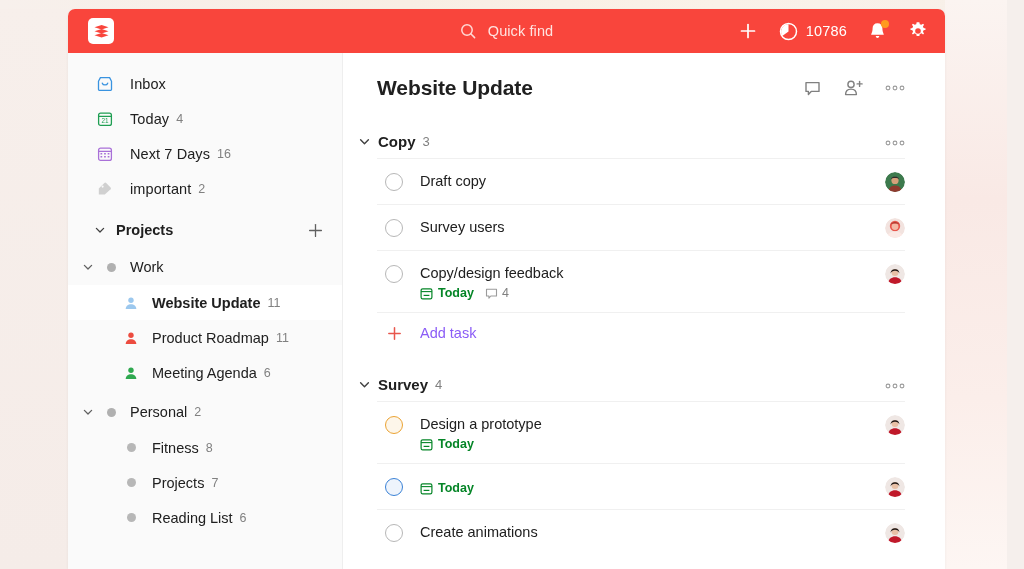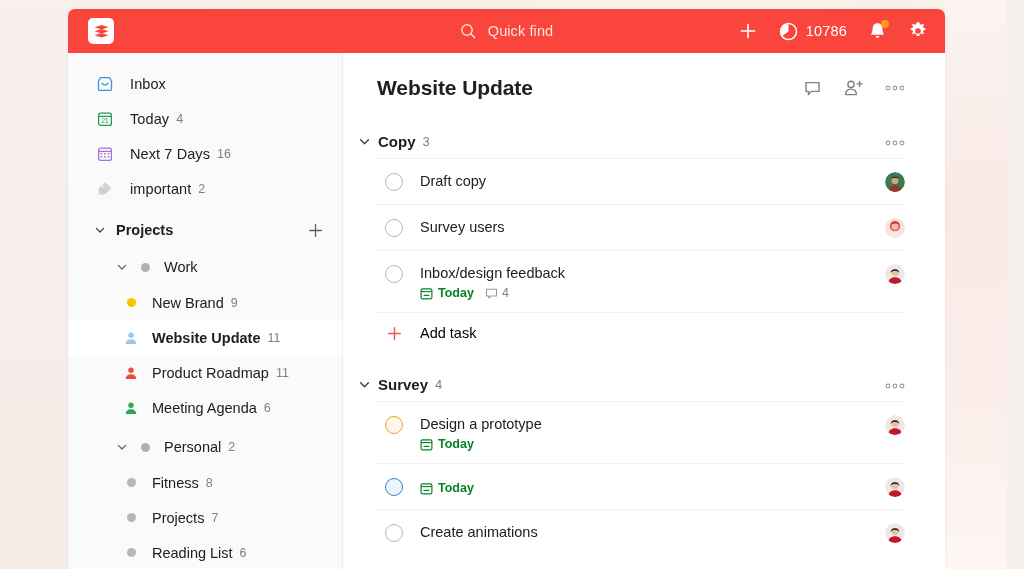--- a/index.html
+++ b/index.html
@@ -124,21 +124,21 @@
   }
   .section-title {
     font-size: 14.5px; font-weight: bold; color: #202020; margin-left: 4px;
   }
   .add-proj {
     margin-left: auto; cursor: pointer; display: flex; align-items: center;
   }
 
   .proj-group {
     display: flex; align-items: center;
-    height: 36px; padding-left: 8px; cursor: pointer; margin-left: 34px;
+    height: 36px; padding-left: 8px; cursor: pointer;
   }
   .proj-group .gchev { width: 24px; display: flex; justify-content: center; }
   .dot { width: 9px; height: 9px; border-radius: 50%; display: inline-block; }
   .proj-group .dotwrap { width: 22px; display: flex; justify-content: center; }
   .proj-group .pg-label { font-size: 14.5px; color: #202020; margin-left: 8px; }
   .proj-group .pg-count { font-size: 12.5px; color: #808080; margin-left: 7px; }
 
   .proj-item {
     display: flex; align-items: center;
     height: 35px; padding-left: 54px; cursor: pointer;
@@ -217,21 +217,21 @@
     overflow: hidden; position: relative;
   }
 
   .add-task {
     display: flex; align-items: center;
     border-top: 1px solid #f0f0f0;
     padding: 12px 0 10px 0;
     cursor: pointer;
   }
   .add-plus { width: 18px; margin-left: 8px; margin-right: 17px; display: flex; justify-content: center; }
-  .add-label { font-size: 14.5px; color: #000000; }
+  .add-label { font-size: 14.5px; color: #8b5cf6; }
 </style>
 </head>
 <body>
 
 <div class="bg-left"></div>
 <div class="bg-strip-top"></div>
 <div class="bg-right-band"></div>
 <div class="bg-right-edge"></div>
 
 <div class="app">
@@ -366,27 +366,20 @@
             <polyline points="2.4,4.4 6,8 9.6,4.4" fill="none" stroke="#606060" stroke-width="1.3" stroke-linecap="round" stroke-linejoin="round"></polyline>
           </svg>
         </span>
         <span class="dotwrap">
           <span class="dot" style="background:#b0b0b0"></span>
         </span>
         <span class="pg-label">Work</span>
         <span class="pg-count"></span>
       </div>
 
-      <div class="proj-item">
-        <span class="picon">
-          <span class="dot" style="background:#f9c300"></span>
-        </span>
-        <span class="p-label">New Brand</span>
-        <span class="p-count">9</span>
-      </div>
 
       <div class="proj-item selected">
         <span class="picon">
           <svg width="14" height="14" viewBox="0 0 14 14">
             <circle cx="7" cy="4.2" r="2.7" fill="#9cc8ee"></circle>
             <path d="M1.7 13 C1.7 9.9 4.1 8.2 7 8.2 C9.9 8.2 12.3 9.9 12.3 13 Z" fill="#9cc8ee"></path>
           </svg>
         </span>
         <span class="p-label">Website Update</span>
         <span class="p-count">11</span>
@@ -527,21 +520,21 @@
               <path d="M2 20 C2 15.4 5.6 13.4 10 13.4 C14.4 13.4 18 15.4 18 20 Z" fill="#fbe9e5"></path>
               <circle cx="10" cy="8.6" r="3.4" fill="#f4b9a6"></circle>
               <path d="M5.6 6.6 C6.4 3.2 13.6 3.2 14.4 6.6 C13.2 5.2 6.8 5.2 5.6 6.6 Z" fill="#b03a30"></path>
             </svg>
           </span>
         </div>
 
         <div class="task">
           <span class="chk"></span>
           <div class="task-main">
-            <div class="task-title">Inbox/design feedback</div>
+            <div class="task-title">Copy/design feedback</div>
             <div class="task-meta">
               <span class="meta-date">
                 <svg width="13" height="13" viewBox="0 0 13 13">
                   <rect x="1.1" y="1.8" width="10.8" height="10" rx="1.6" fill="none" stroke="#058527" stroke-width="1.2"></rect>
                   <line x1="1.1" y1="4.6" x2="11.9" y2="4.6" stroke="#058527" stroke-width="1.1"></line>
                   <line x1="3.6" y1="8.4" x2="9.4" y2="8.4" stroke="#058527" stroke-width="1.2"></line>
                 </svg>
                 <span>Today</span>
               </span>
               <span class="meta-comments">

